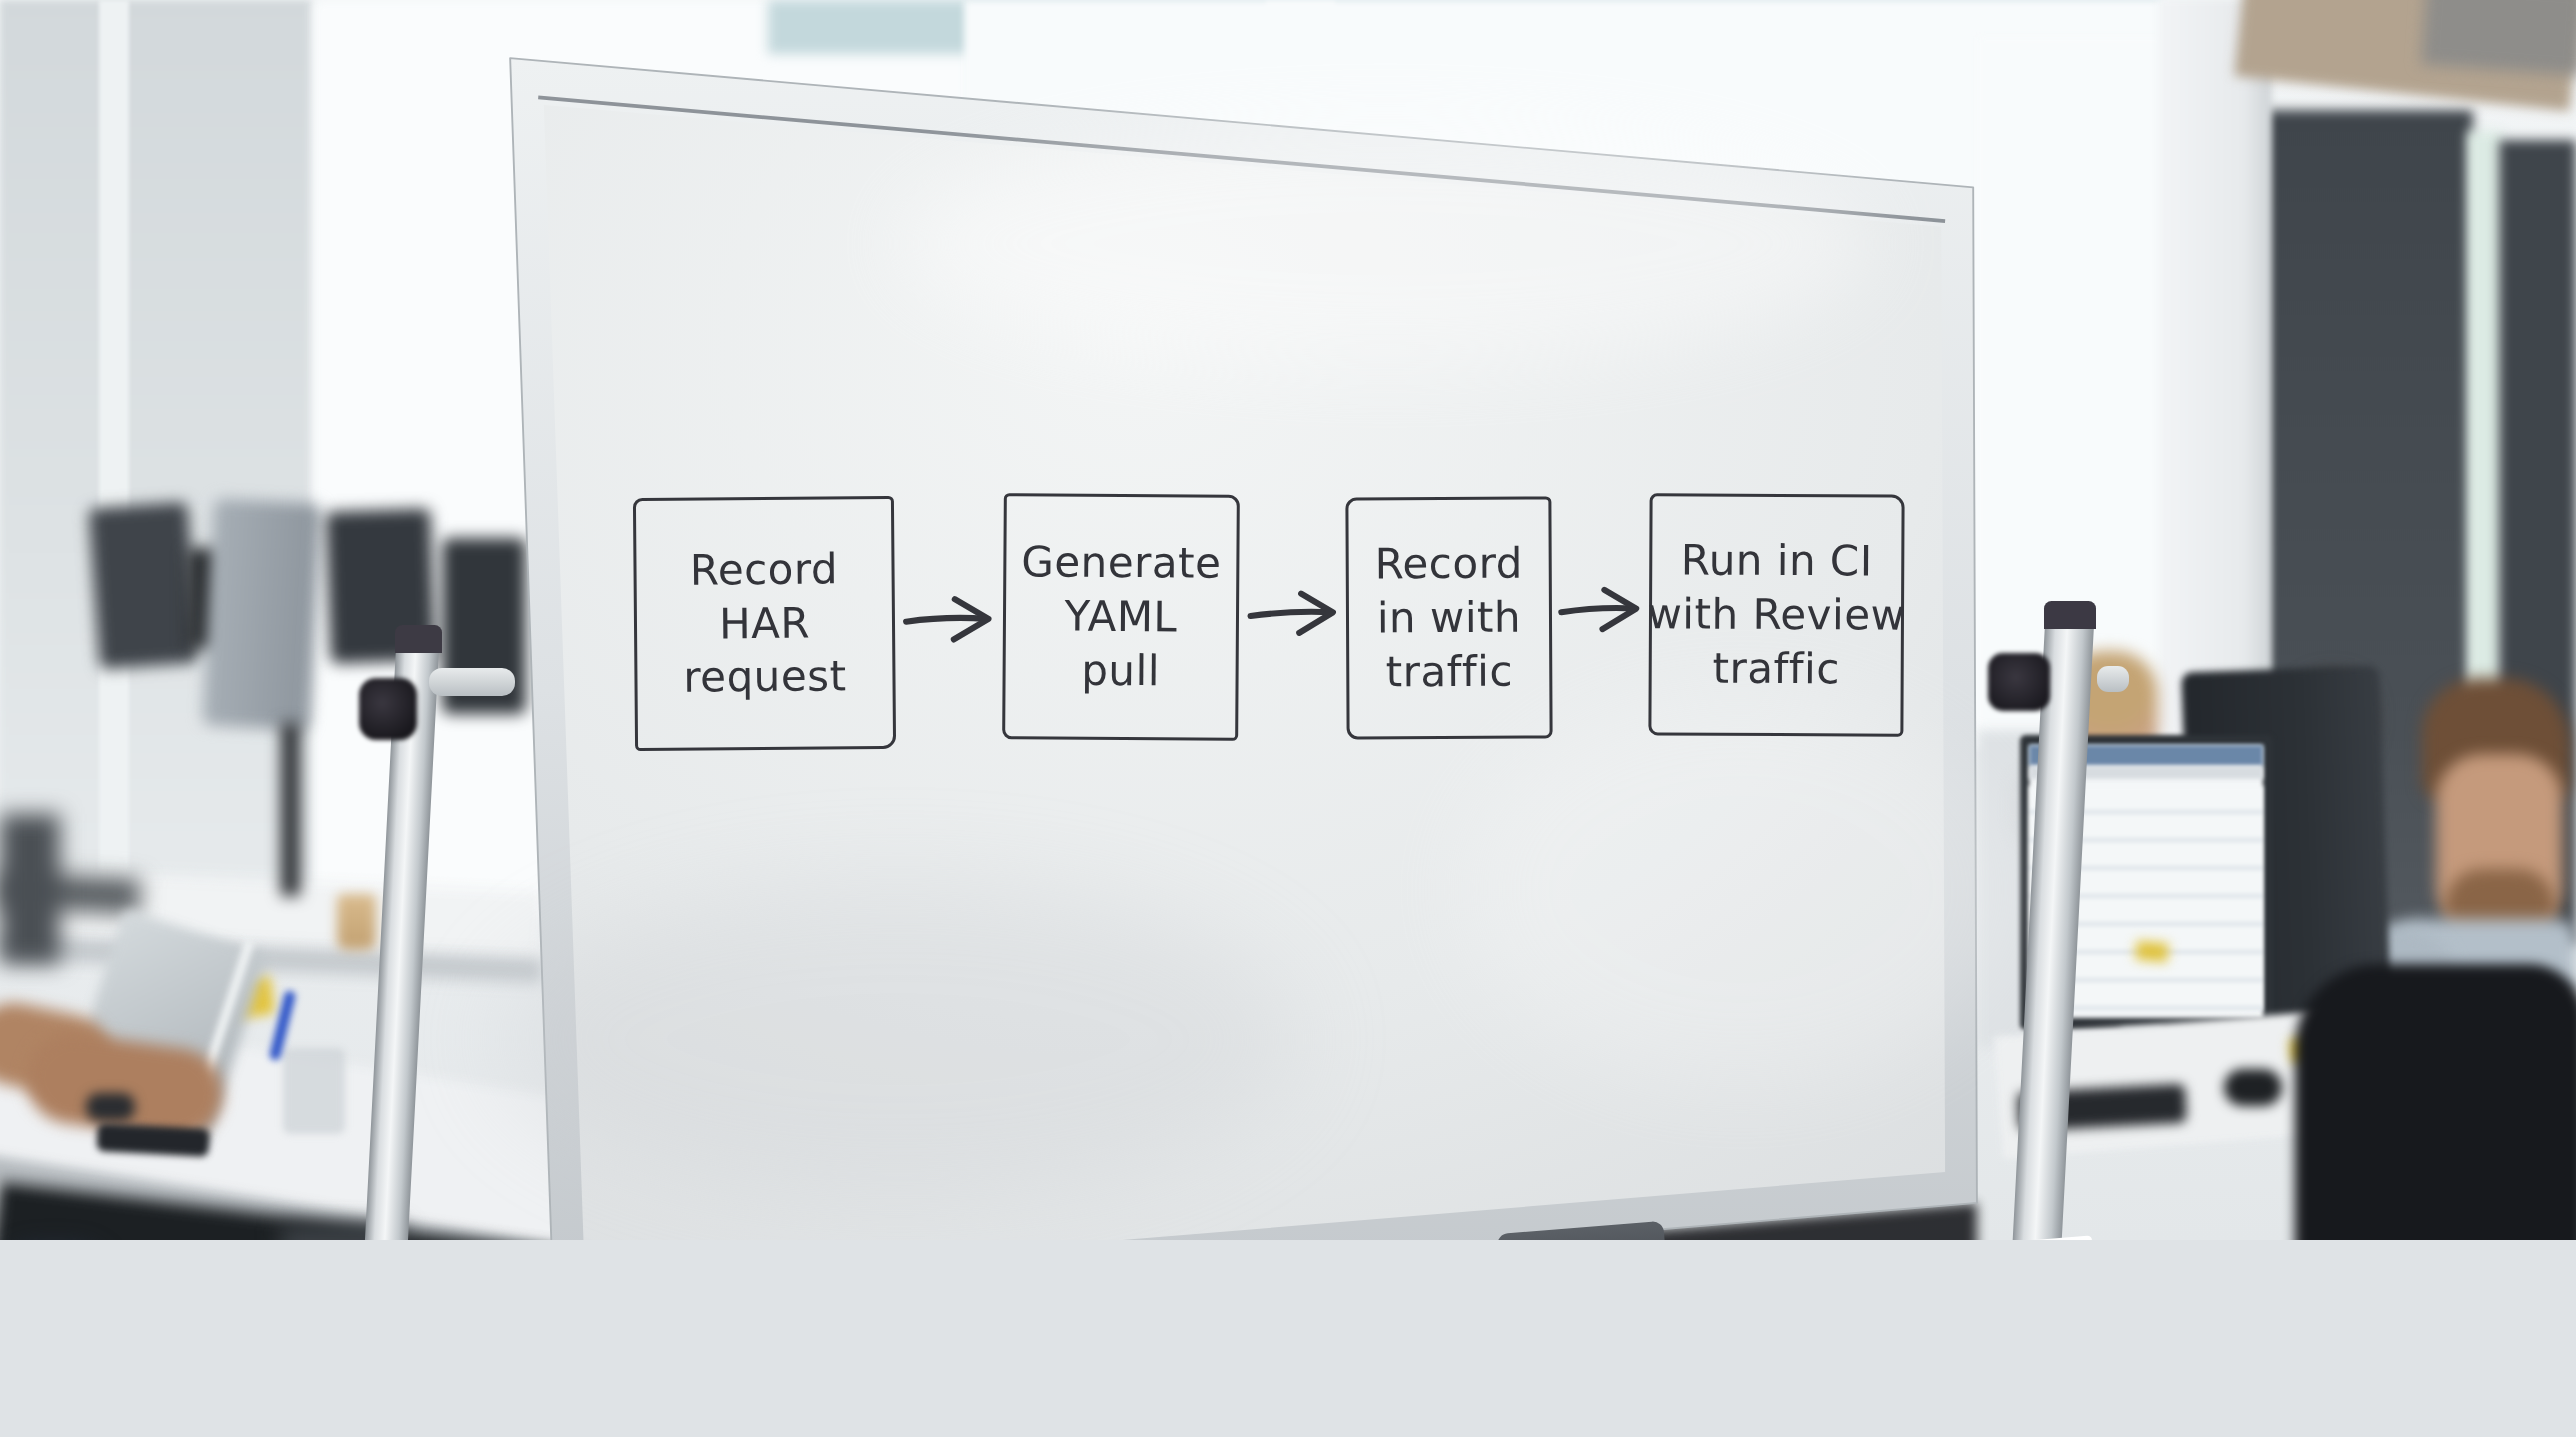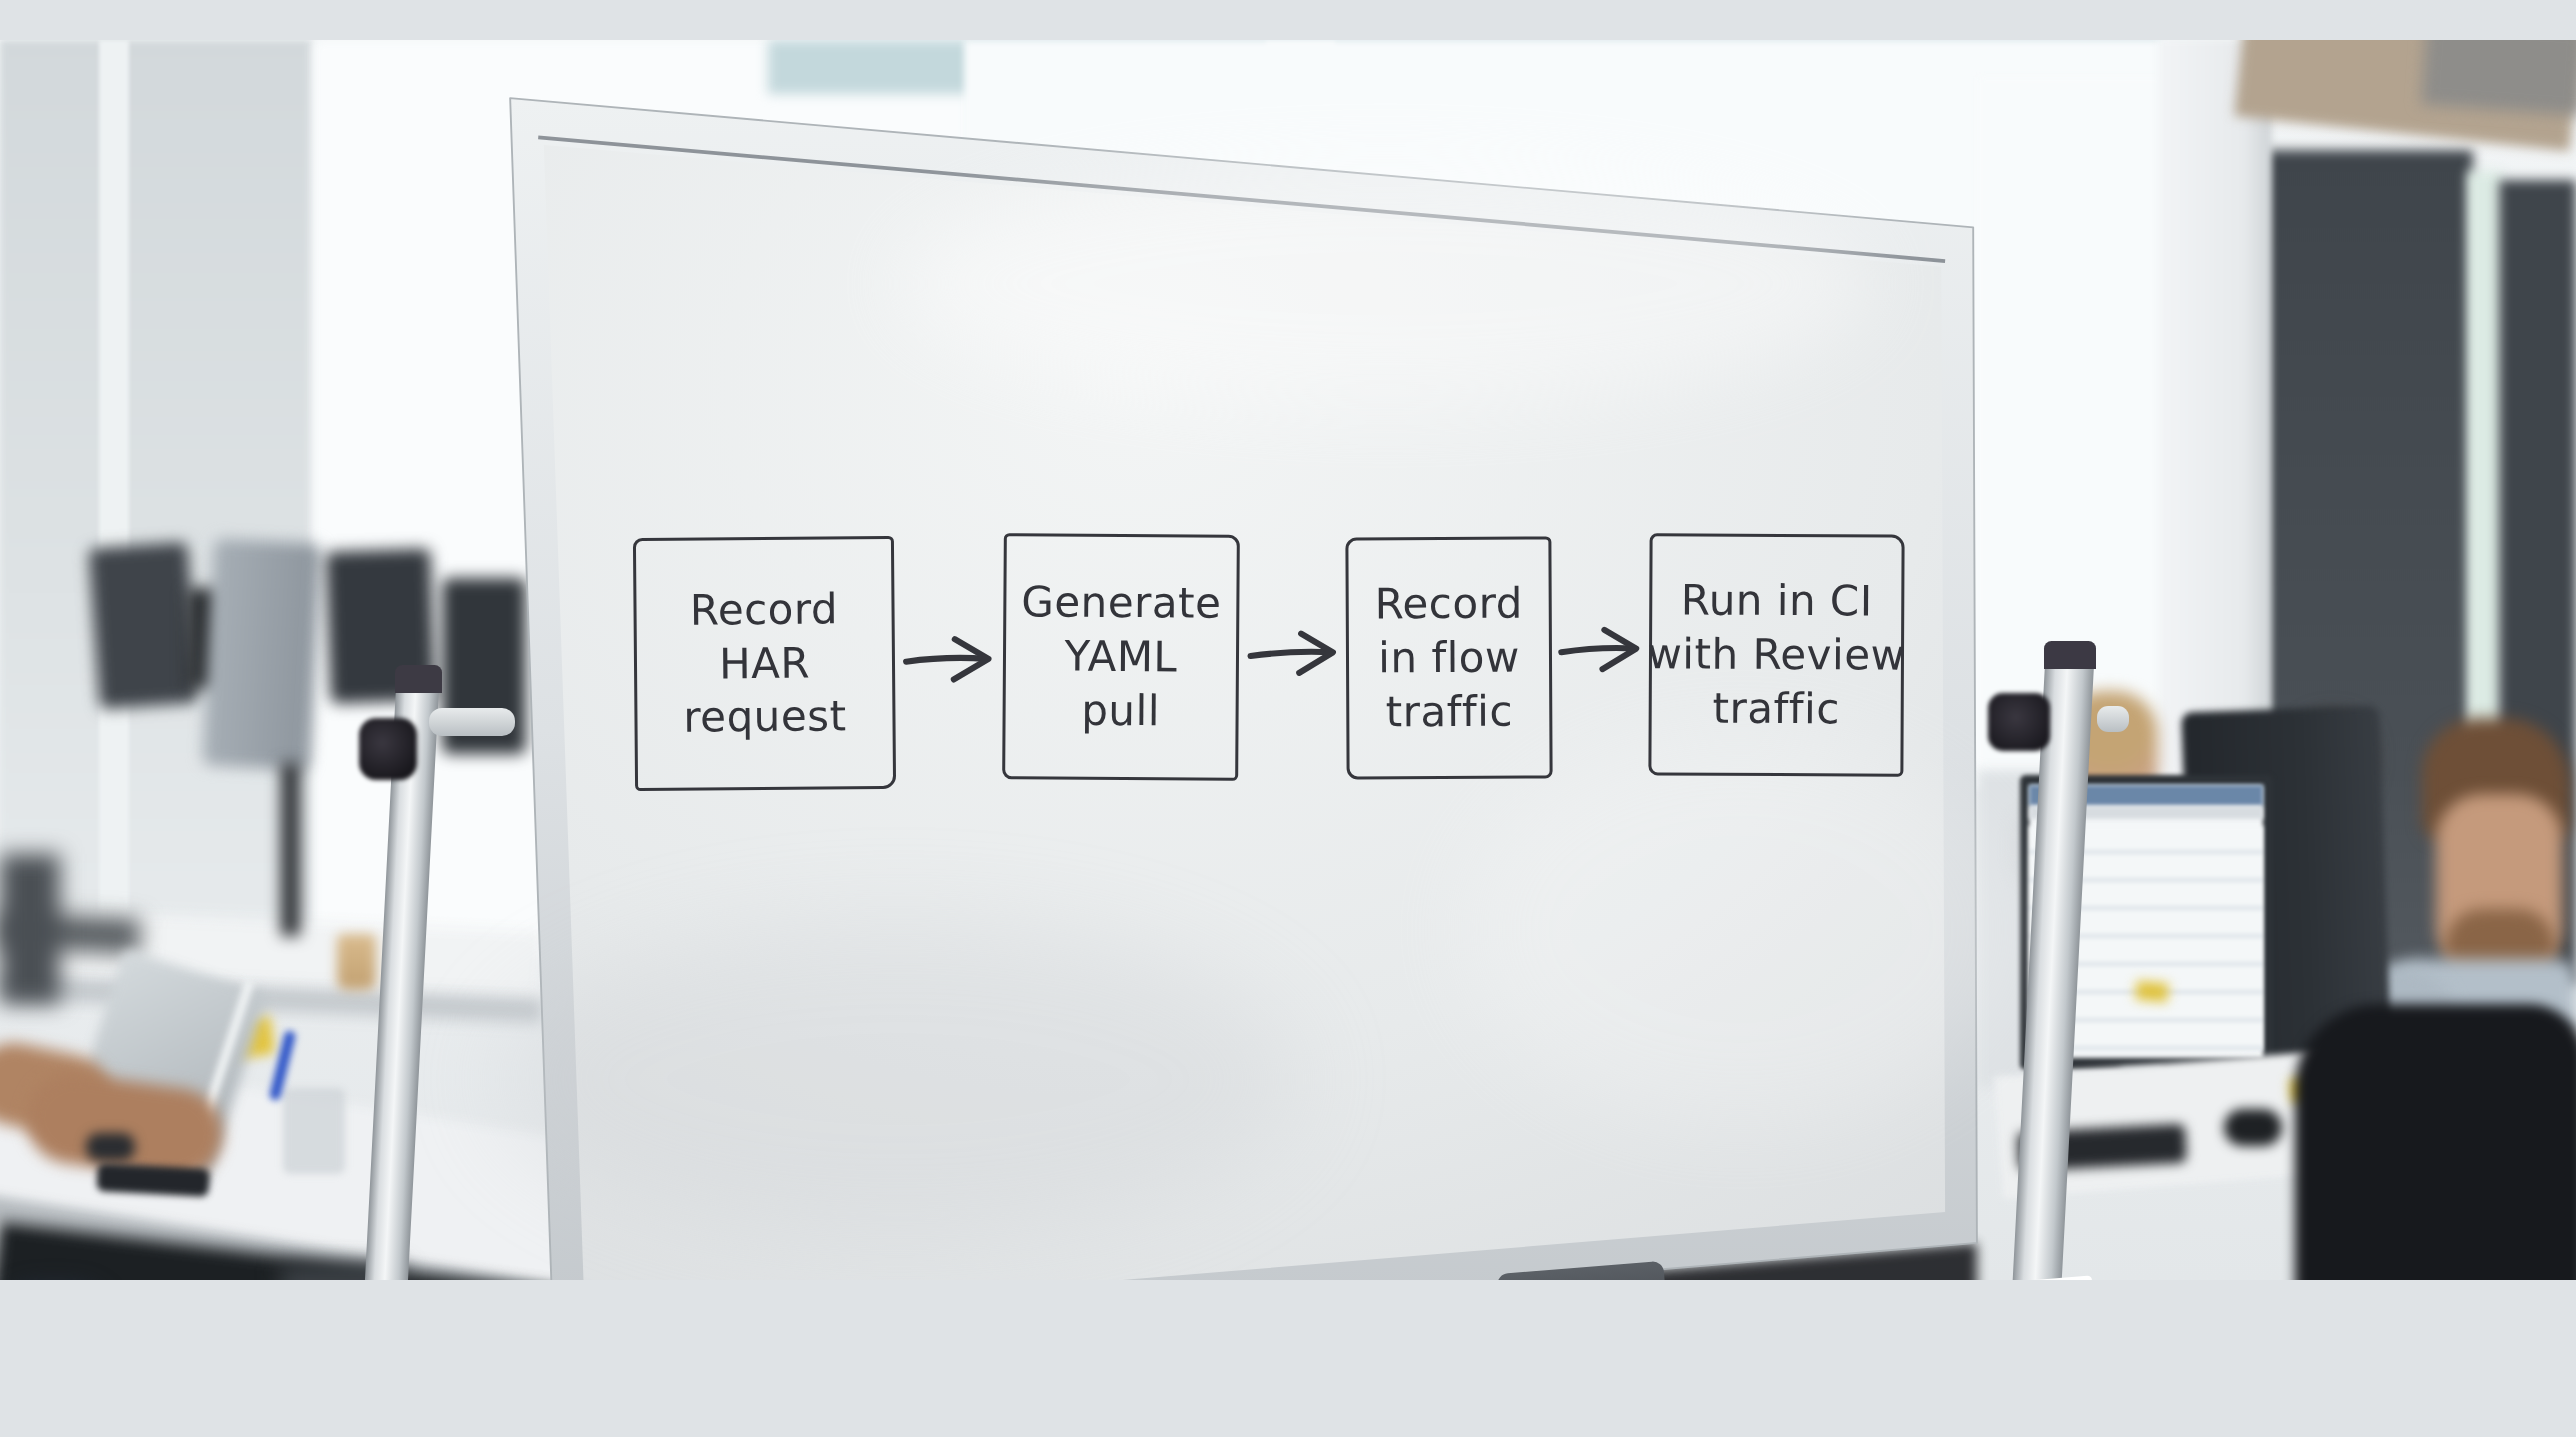--- a/index.html
+++ b/index.html
@@ -1,18 +1,18 @@
 <!DOCTYPE html>
 <html style="font-size:15px"><head>
 <meta charset="utf-8">
 <style>
   html,body{margin:0;padding:0;background:#dfe3e6;}
   #canvas{position:relative;width:2576px;height:1240px;overflow:hidden;
           background:linear-gradient(180deg,#f2f5f6 0%,#eef1f3 55%,#e3e7e9 100%);
-          font-family:"DejaVu Sans","Liberation Sans",sans-serif;margin-top:40px;}
+          font-family:"DejaVu Sans","Liberation Sans",sans-serif;}
   .abs{position:absolute;}
   .bl2{filter:blur(1.9px);} .bl4{filter:blur(3.7px);} .bl6{filter:blur(5.6px);}
   .bl8{filter:blur(7.5px);} .bl12{filter:blur(11.2px);}
   .flow-box{position:absolute;border:3.7px solid #35363c;background:transparent;
             display:flex;flex-direction:column;align-items:center;justify-content:center;
             color:#33343a;font-size:42px;line-height:1.28;text-align:center;letter-spacing:0.5px;}
   .flow-box span{display:block;white-space:nowrap;}
   .post{background:linear-gradient(90deg,#8f959a 0%,#d9dde0 22%,#f4f6f7 46%,#c2c8cc 78%,#8f959a 100%);}
   .marker-body{position:absolute;height:32px;background:linear-gradient(180deg,#ffffff,#dfe3e5);border-radius:16px;}
   .marker-cap{position:absolute;height:34px;width:51px;border-radius:15px;}
@@ -147,21 +147,21 @@
     <span>HAR</span>
     <span>request</span>
   </div>
   <div class="flow-box" style="left:1003px;top:494px;width:230px;height:240px;border-radius:5.6px 11.2px 5.6px 9.4px;transform:rotate(0.4deg);">
     <span>Generate</span>
     <span>YAML</span>
     <span>pull</span>
   </div>
   <div class="flow-box" style="left:1346px;top:497px;width:200px;height:236px;border-radius:11.2px 5.6px 7.5px 11.2px;transform:rotate(-0.3deg);">
     <span>Record</span>
-    <span>in flow</span>
+    <span>in with</span>
     <span>traffic</span>
   </div>
   <div class="flow-box" style="left:1649px;top:494px;width:249px;height:236px;border-radius:7.5px 13px 5.6px 9.4px;transform:rotate(0.3deg);">
     <span>Run in CI</span>
     <span>with Review</span>
     <span>traffic</span>
   </div>
 
   <div class="abs post" style="left:397px;top:629px;width:43px;height:824px;transform:rotate(3deg);transform-origin:top center;border-radius:3.7px;"></div>
   <div class="abs" style="left:395px;top:625px;width:47px;height:28px;background:#3d3a44;border-radius:7.5px 7.5px 0 0;"></div>

